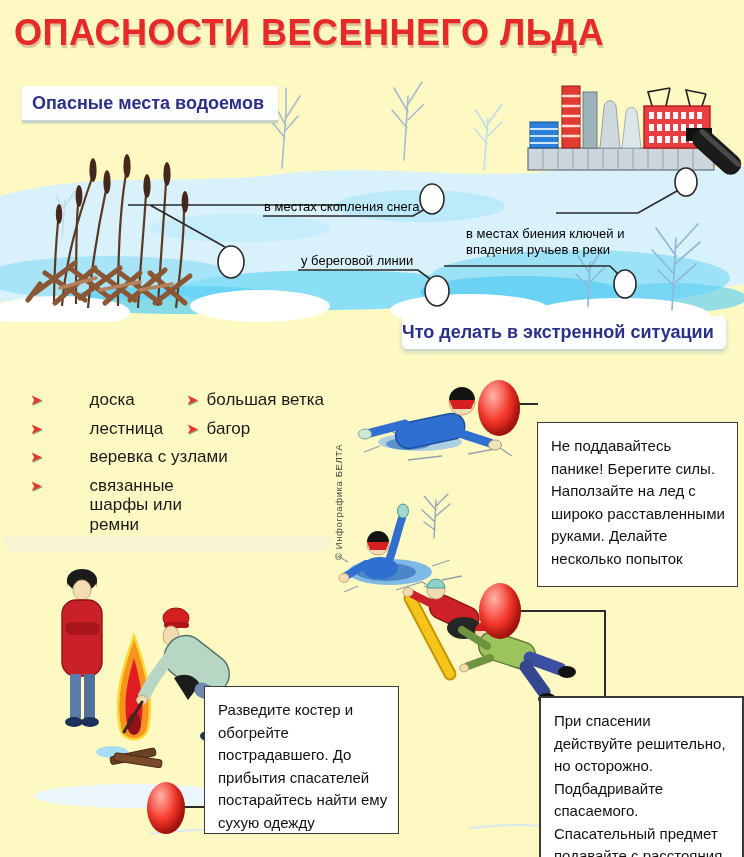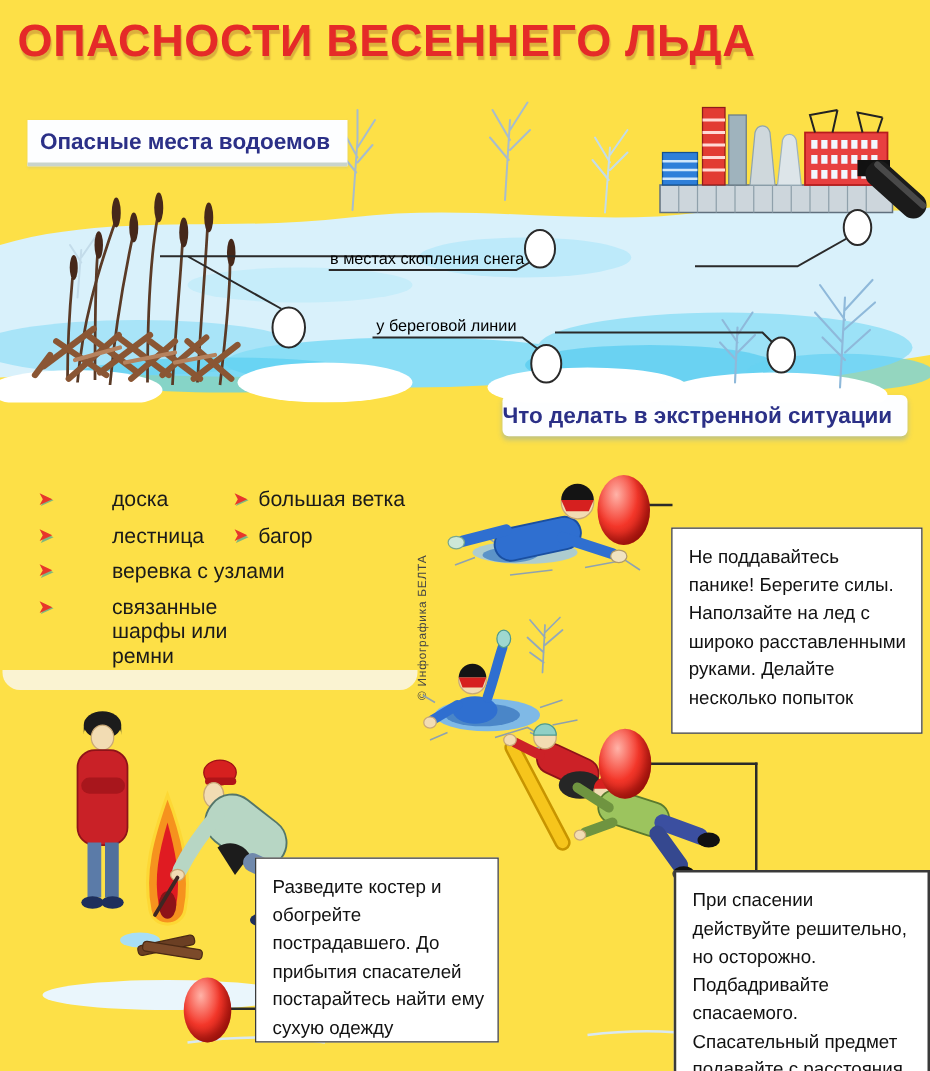--- a/index.html
+++ b/index.html
@@ -1,24 +1,24 @@
 <!DOCTYPE html>
 <html><head>
 <meta charset="utf-8">
 <style>
   html,body{margin:0;padding:0;background:#fff;}
-  .canvas{position:relative;width:744px;height:857px;background:#fde047;overflow:hidden;
+  .canvas{position:relative;width:744px;height:857px;background:#fef9c3;overflow:hidden;
           font-family:"Liberation Sans",sans-serif;color:#111;}
   .abs{position:absolute;}
   
   .main-title{left:14px;top:12px;width:640px;font-size:36px;font-weight:900;letter-spacing:.5px;
     color:#e52a28;text-shadow:1px 3px 1px rgba(120,30,30,.25);white-space:nowrap;}
   
   .hdr{font-weight:bold;color:#2b3087;background:#fdfeff;}
-  .hdr1{left:22px;top:96px;padding:7px 14px 6px 10px;font-size:18px;
+  .hdr1{left:22px;top:86px;padding:7px 14px 6px 10px;font-size:18px;
         border-bottom:3px solid #c9d4cc;box-shadow:0 1px 2px rgba(150,170,180,.25);}
   .hdr2{left:402px;top:316px;width:324px;height:33px;line-height:33px;text-align:left;
         font-size:18px;border-radius:5px;box-shadow:0 3px 4px rgba(120,160,195,.45);}
   .red-title{left:12px;top:344px;font-size:22px;font-weight:900;color:#e52a28;
         text-shadow:0 2px 1px rgba(120,30,30,.2);white-space:nowrap;}
   
   .cream-strip{left:2px;top:536px;width:332px;height:16px;background:#faf3d2;
         border-radius:0 0 14px 14px;}
   
   .lbl{font-size:13px;line-height:1.25;color:#000;z-index:3;}
@@ -184,20 +184,21 @@
       <ellipse cx="437" cy="213" rx="12" ry="15"></ellipse>
       <ellipse cx="686" cy="104" rx="11" ry="14"></ellipse>
       <ellipse cx="625" cy="206" rx="11" ry="14"></ellipse>
     </g>
   </svg>
 
   <div class="abs hdr hdr1" style="z-index:3">Опасные места водоемов</div>
 
   <div class="abs lbl nowrap" style="left:264px;top:199px">в местах скопления снега</div>
   <div class="abs lbl nowrap" style="left:301px;top:253px">у береговой линии</div>
+  <div class="abs lbl" style="left:466px;top:226px;width:180px">в местах биения ключей и впадения ручьев в реки</div>
 
   <div class="abs hdr hdr2">Что делать в экстренной ситуации</div>
   <div class="abs cream-strip"></div>
 
   <div class="abs itemcol" style="left:30px;top:390px">
     <div class="li">
         <span class="bullet">➤</span>
         <span class="liw">доска</span>
       </div>
     <div class="li">

